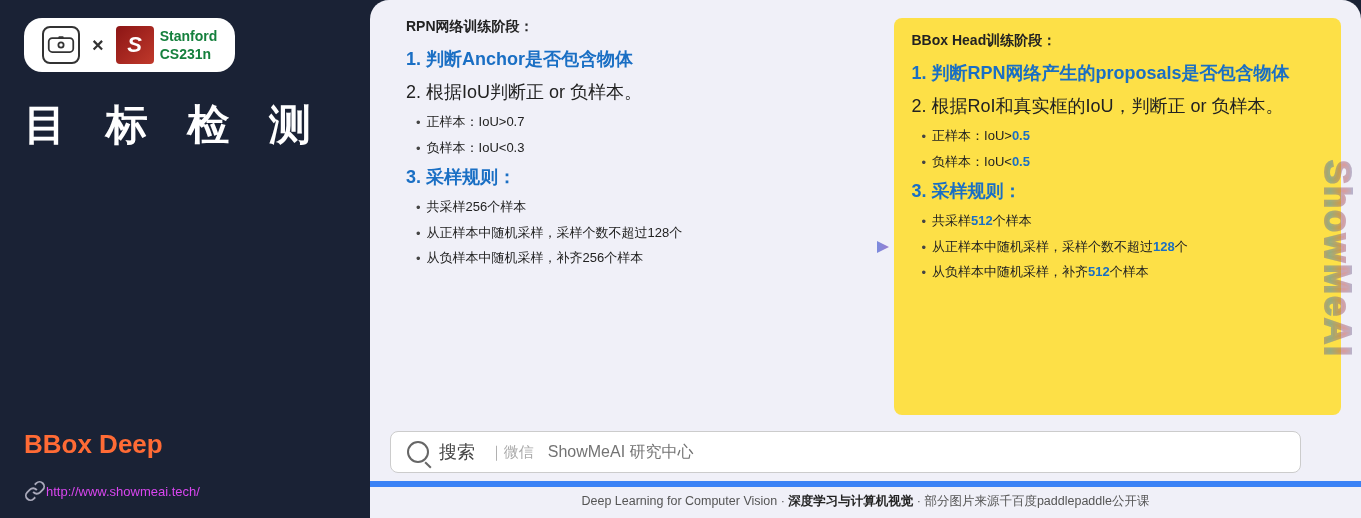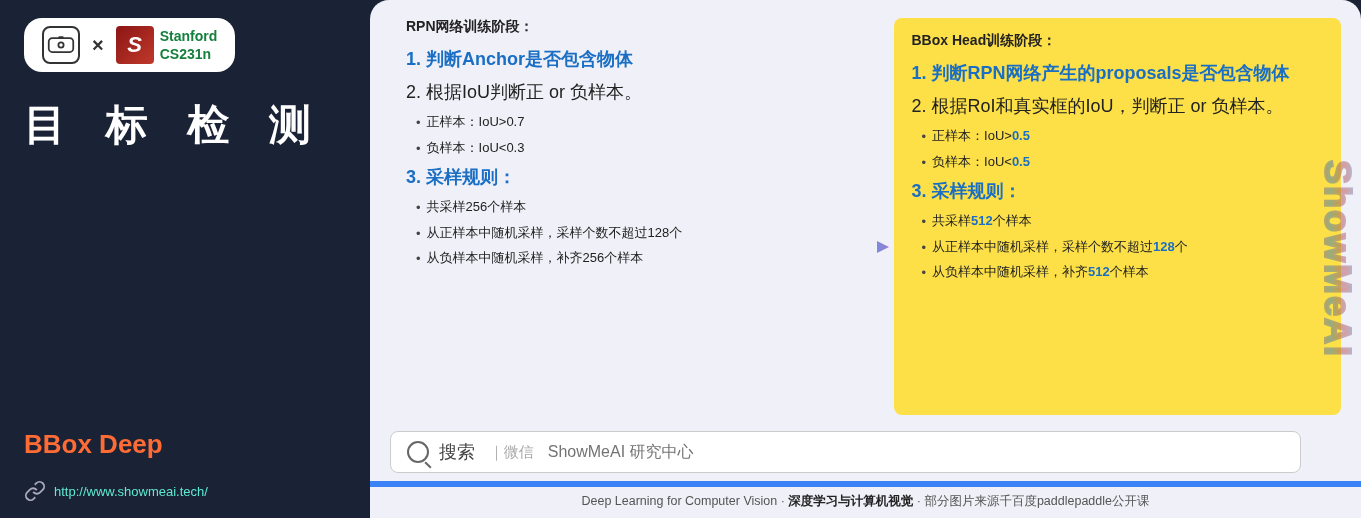--- a/index.html
+++ b/index.html
@@ -98,22 +98,21 @@
       color: #FF6B35;
       font-size: 26px;
       font-weight: 700;
       margin-top: auto;
       margin-bottom: 20px;
     }
 
     .footer-link {
       display: flex;
       align-items: center;
-      gap: 8px;
-      color: #5eead4;
+      color: #d946ef;
       font-size: 13px;
       margin-top: auto;
     }
 
     .footer-icon {
       width: 22px;
       height: 22px;
     }
 
     

